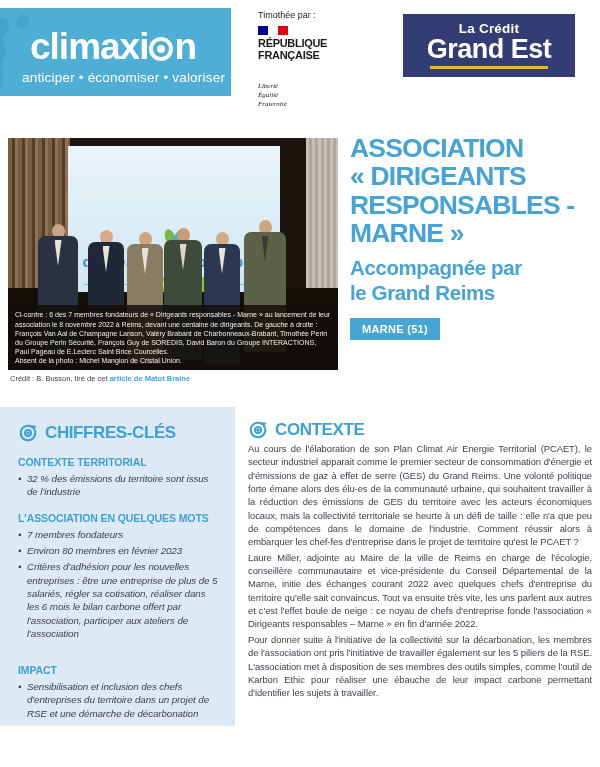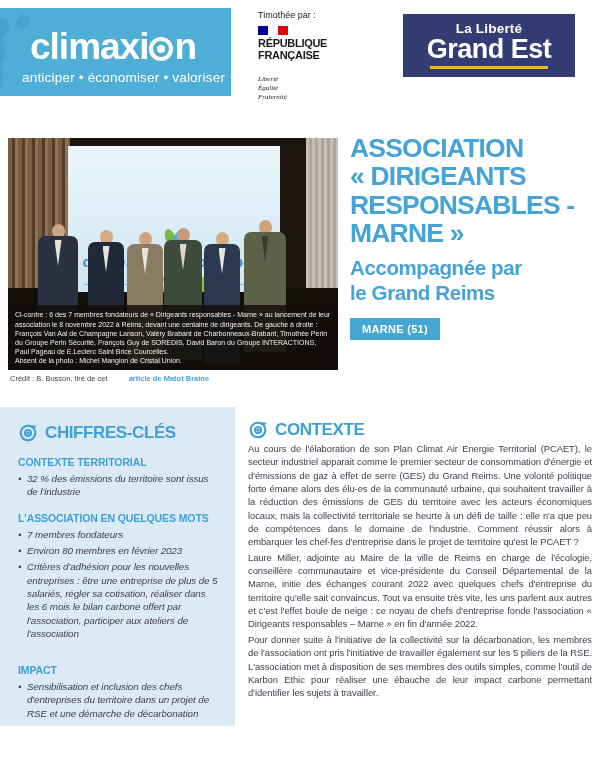--- a/index.html
+++ b/index.html
@@ -19,21 +19,21 @@
   .logo-o i { position:absolute; left:50%; top:50%; width:8px; height:8px; margin:-4px 0 0 -4px;
     background:#fff; border-radius:50%; }
   .brand-tagline { position:absolute; left:22px; top:62px; font-size:13.5px; letter-spacing:.2px; }
 
   .financed { position:absolute; left:258px; top:10px; font-size:9px; color:#222; }
 
   .rf { position:absolute; left:258px; top:26px; width:78px; color:#1a1a1a; }
   .rf-flag { display:flex; height:9px; width:30px; margin-bottom:3px; }
   .rf-flag span { flex:1; }
   .rf-name { font-size:11px; font-weight:bold; line-height:1.05; letter-spacing:-0.3px; }
-  .rf-motto { margin-top:14px; font-family:"Liberation Serif", serif; font-style:italic;
+  .rf-motto { margin-top:21px; font-family:"Liberation Serif", serif; font-style:italic;
     font-size:7px; line-height:1.25; color:#222; }
 
   .ademe { position:absolute; left:338px; top:17px; width:56px; height:64px;
     border:1.5px solid #9bb9d8; background:#fff; text-align:center; padding-top:3px; }
   .ademe-name { color:#E30613; font-size:9.5px; font-weight:bold; letter-spacing:1px; }
   .ademe-globe { width:20px; height:20px; border-radius:50%; margin:2px auto 1px auto;
     background:radial-gradient(circle at 35% 35%, #7fb2dd 0 28%, #1f66ad 60%, #134f8e 100%); }
   .ademe-sub { color:#E30613; font-size:7px; font-weight:bold; line-height:1.15;
     transform:scale(0.62); transform-origin:top center; white-space:pre-line; }
 
@@ -78,21 +78,21 @@
   .titleblock { position:absolute; left:350px; top:134px; width:242px; }
   .title-main { color:#45A3D5; font-size:26.5px; font-weight:bold; line-height:1.07;
     letter-spacing:-0.8px; }
   .title-sub { color:#45A3D5; font-size:20.5px; font-weight:bold; line-height:1.18;
     letter-spacing:-0.4px; margin-top:9px; }
   .title-badge { display:inline-block; margin-top:13px; background:#45A6D4; color:#fff;
     font-size:11px; font-weight:bold; letter-spacing:.3px; padding:5px 12px; }
 
   
   .credit { position:absolute; left:10px; top:374px; font-size:7.5px; color:#3F3E4B; }
-  .credit a { color:#3FA3DC; font-weight:bold; text-decoration:none;margin-left:19px; }
+  .credit a { color:#3FA3DC; font-weight:bold; text-decoration:none; }
 
   
   .panel { position:absolute; left:0; top:407px; width:235px; height:319px; background:#DCEAF5;
     padding:16px 16px 0 18px; }
   .hrow { display:flex; align-items:center; gap:7px; }
   .hrow .htext { color:#3FA0D6; font-size:17px; font-weight:bold; letter-spacing:-0.4px; }
   .sect-title { color:#3FA0D6; font-size:10.5px; font-weight:bold; margin-top:13px;
     letter-spacing:-0.1px; }
   .kf-list { list-style:none; margin-top:4px; }
   .kf-list li { position:relative; padding-left:9px; color:#3F3E4B; font-size:9.8px;
@@ -131,21 +131,21 @@
     </div>
     <div class="rf-name preline">RÉPUBLIQUE
 FRANÇAISE</div>
     <div class="rf-motto preline">Liberté
 Égalité
 Fraternité</div>
   </div>
 
 
   <div class="region">
-    <div class="region-line1">La Liberté</div>
+    <div class="region-line1">La Crédit</div>
     <div class="region-line2">Grand Est</div>
     <div class="region-underline"></div>
   </div>
 
   <div class="photo">
     <div class="organ"></div>
     <div class="curtain"></div>
     <div class="stage-dark"></div>
     <div class="screen">
       <div class="leafmark">

